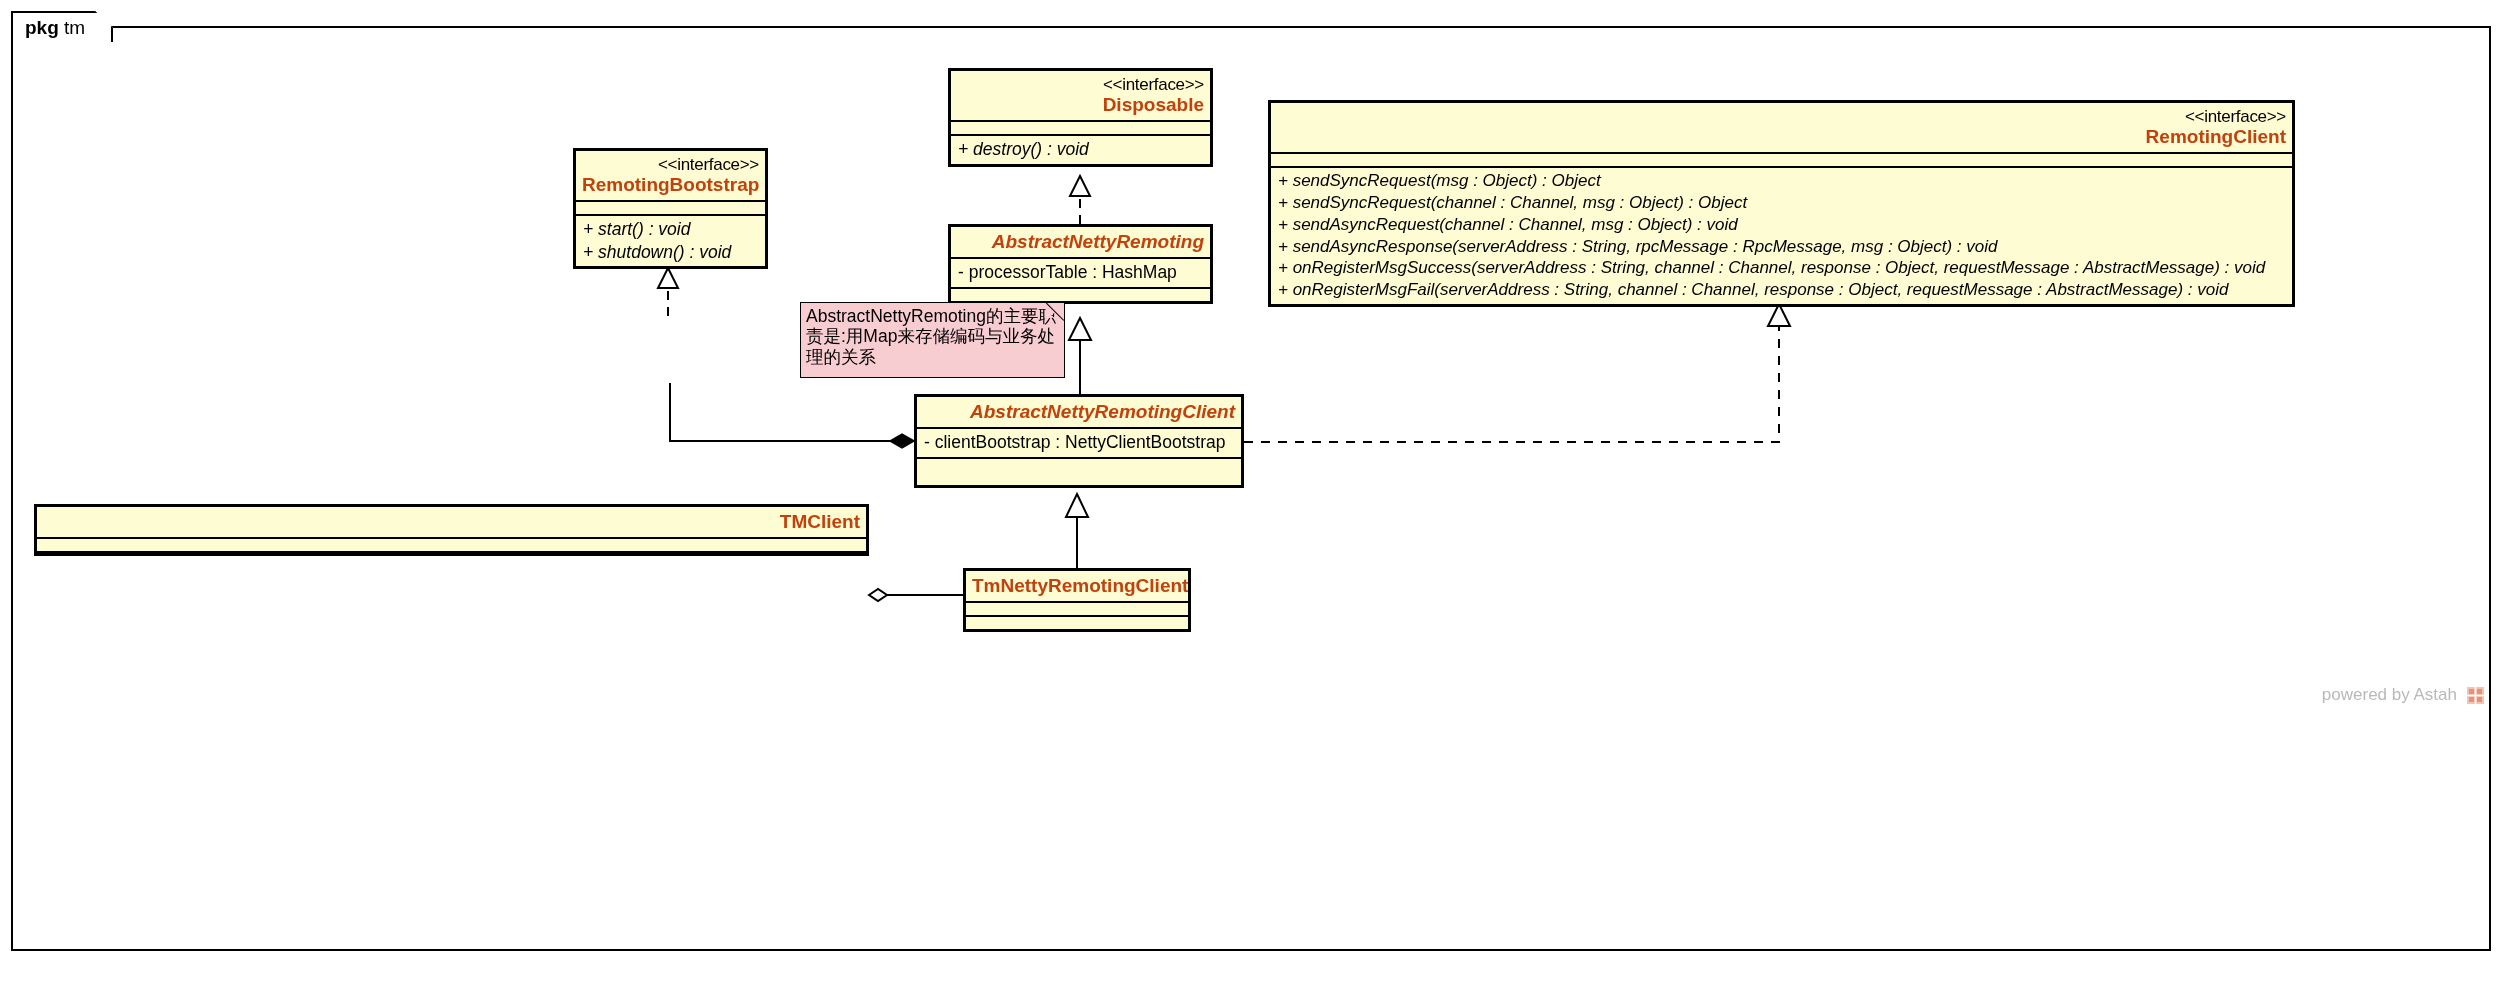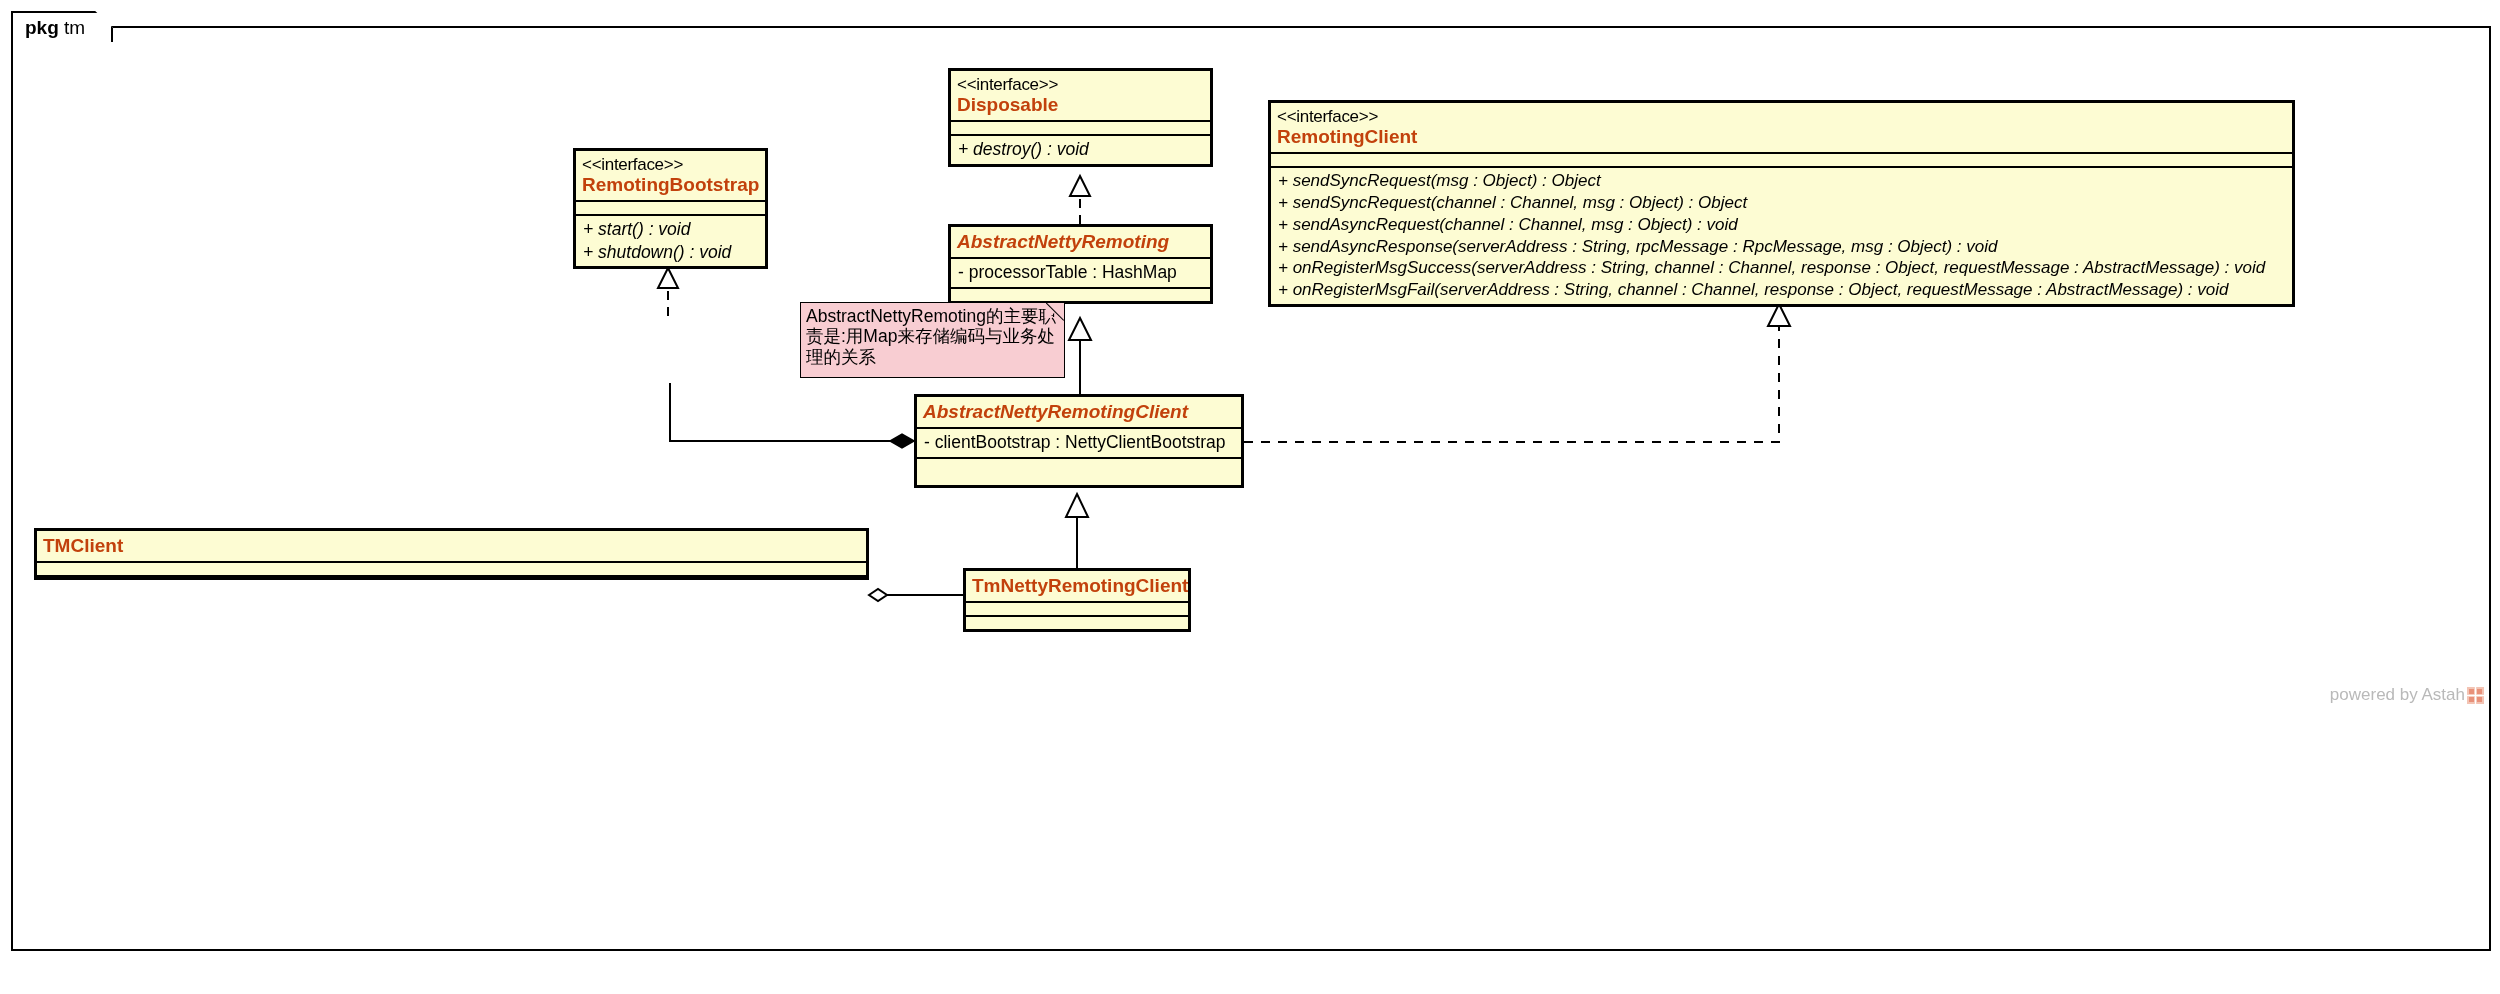--- a/index.html
+++ b/index.html
@@ -59,21 +59,21 @@
   
   .uml {
     position: absolute;
     box-sizing: border-box;
     background: #fdfcd3;
     border: 3px solid #000000;
     overflow: hidden;
   }
   .uml .hdr {
     padding: 4px 6px 5px 6px;
-    text-align: left;
+    text-align: right;
     line-height: 1.12;
   }
   .uml .stereo {
     font-size: 17px;
     letter-spacing: -0.3px;
     color: #000;
     display: block;
   }
   .uml .cname {
     font-size: 19px;
@@ -99,21 +99,21 @@
   }
   .uml .member.italic { font-style: italic; }
 
   
   #box-disposable   { left: 948px;  top: 68px;  width: 265px; }
   #box-remotingclient { left: 1268px; top: 100px; width: 1027px; }
   #box-remotingbootstrap { left: 573px; top: 148px; width: 195px; }
   #box-abstractnettyremoting { left: 948px; top: 224px; width: 265px; }
   #box-nettyclientbootstrap { left: 568px; top: 316px; width: 205px; }
   #box-abstractnettyremotingclient { left: 914px; top: 394px; width: 330px; }
-  #box-tmclient { left: 34px; top: 528px; width: 835px; }
+  #box-tmclient { left: 34px; top: 504px; width: 835px; }
   #box-tmnettyremotingclient { left: 963px; top: 568px; width: 228px; }
 
   #box-remotingclient .member { font-size: 17px; }
 
   
   .note {
     position: absolute;
     box-sizing: border-box;
     background: #f8cdd2;
     border: 1px solid #000;
@@ -154,21 +154,21 @@
     transform-origin: 0 0;
   }
 
   
   .watermark {
     position: absolute;
     right: 16px;
     bottom: 9px;
     display: flex;
     align-items: center;
-    gap: 2px;
+    gap: 10px;
   }
   .watermark .wm-text {
     font-size: 17px;
     color: #b9b9b9;
   }
   .watermark .wm-logo {
     width: 17px;
     height: 17px;
     position: relative;
   }

